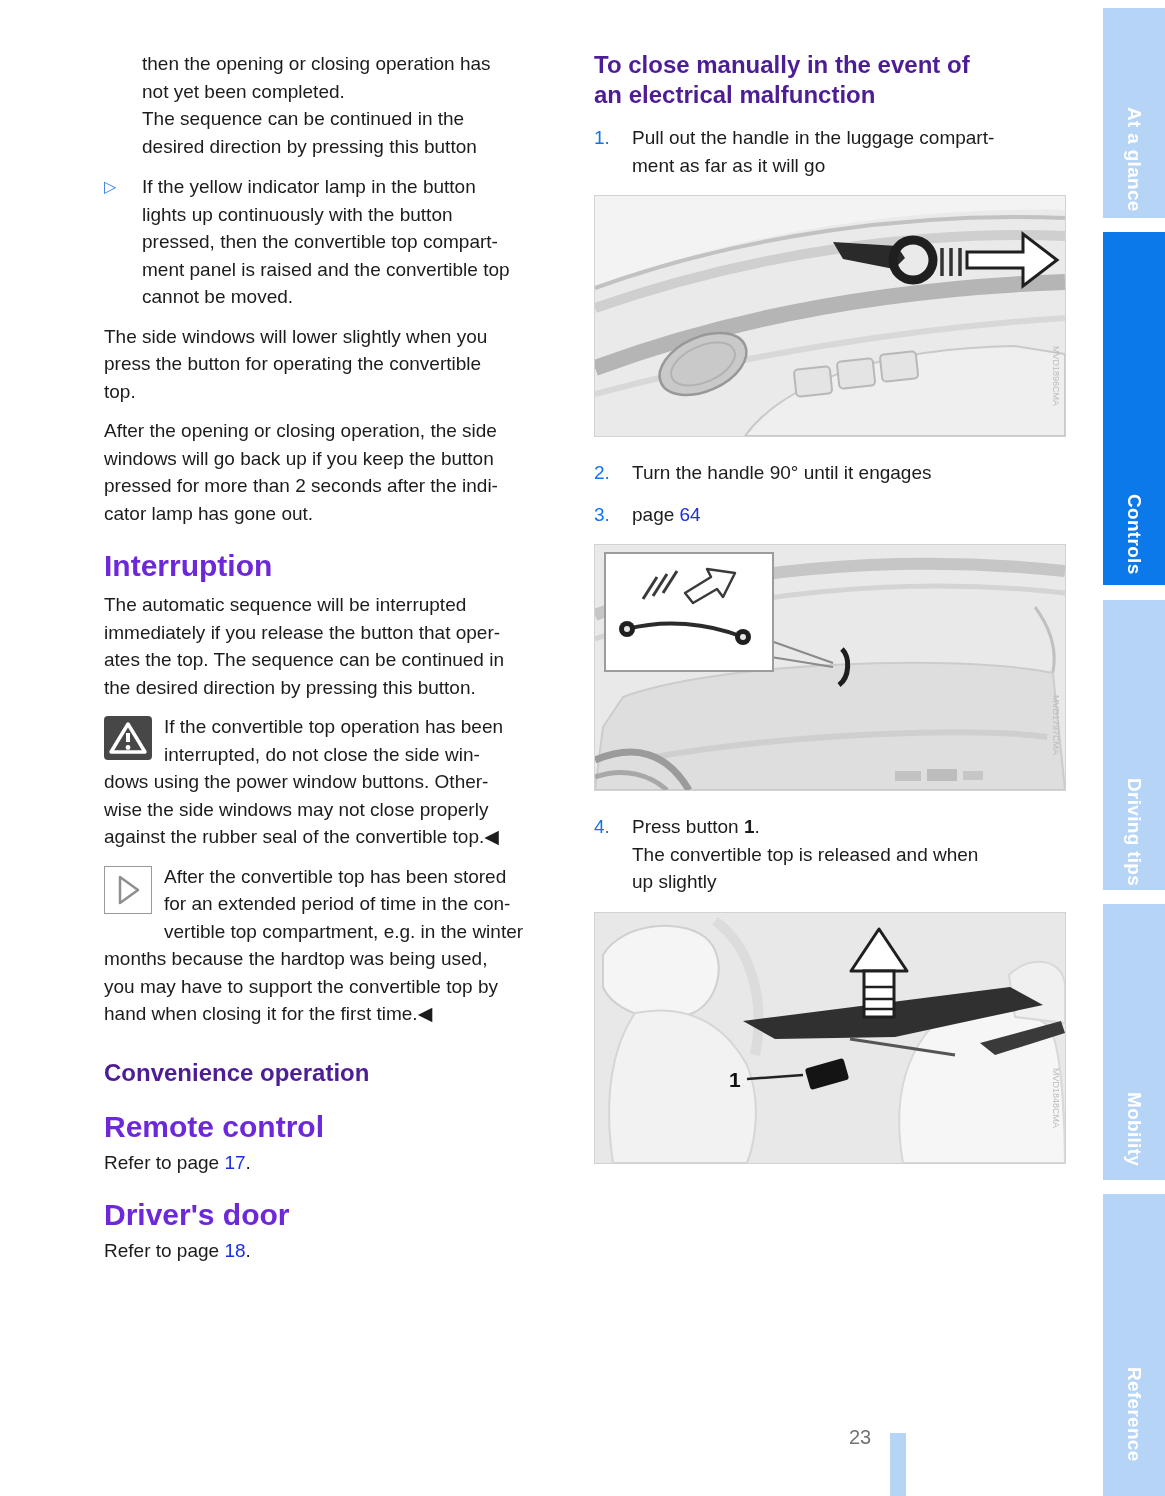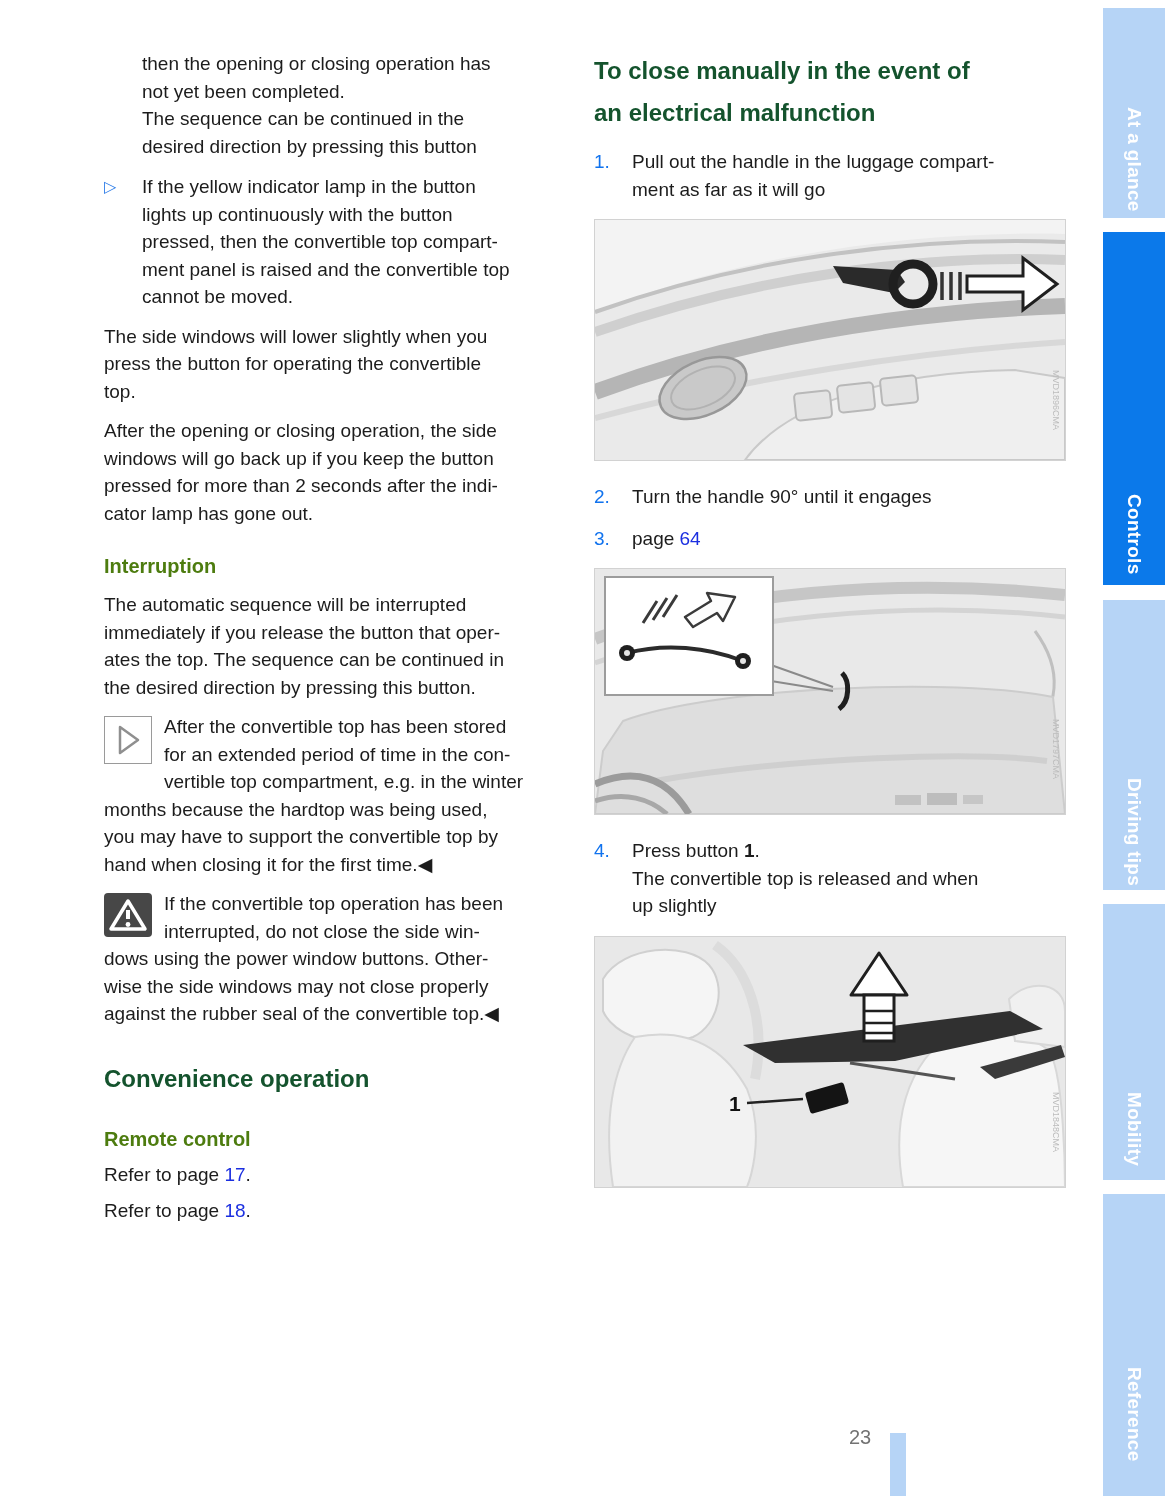--- a/index.html
+++ b/index.html
@@ -7,22 +7,22 @@
     width:1165px;height:1496px;position:relative;background:#ffffff;
     font-family:"Liberation Sans","DejaVu Sans",sans-serif;color:#1c1c1c;
     overflow:hidden;
   }
   .col{position:absolute;top:50px;}
   .col-left{left:104px;width:458px;}
   .col-right{left:594px;width:472px;}
   .body{font-size:19px;line-height:27.5px;margin:0;}
   .lines{white-space:pre-line;}
   .indent{padding-left:38px;}
-  h2{font-size:24px;line-height:42px;font-weight:700;color:#14532d;margin:0;}
-  h3{font-size:20px;line-height:26px;font-weight:700;color:#4d7c0f;margin:0;}
+  h2{font-size:24px;line-height:30px;font-weight:700;color:#4c1d95;margin:0;}
+  h3{font-size:30px;line-height:26px;font-weight:700;color:#6d28d9;margin:0;}
   .mt12{margin-top:12px;}
   .bullet-item{display:flex;margin-top:13px;}
   .bullet{width:38px;flex:0 0 38px;color:#2e7de8;font-size:16px;line-height:27.5px;}
   .h3-interruption{margin:26px 0 12px 0;}
   .icon-block{margin-top:12px;}
   .icon-block::after{content:"";display:block;clear:left;}
   .icon-float{float:left;margin:3px 12px 6px 0;display:block;}
   .warn-box{width:48px;height:44px;background:#474747;border-radius:4px;display:block;}
   .note-box{width:48px;height:48px;background:#ffffff;border:1px solid #9a9a9a;display:block;box-sizing:border-box;}
   .h2-convenience{margin:30px 0 0 0;}
@@ -75,53 +75,54 @@
 pressed for more than 2 seconds after the indi-
 cator lamp has gone out.</p>
 
     <h3 class="h3-interruption">Interruption</h3>
     <p class="body lines">The automatic sequence will be interrupted
 immediately if you release the button that oper-
 ates the top. The sequence can be continued in
 the desired direction by pressing this button.</p>
 
     <div class="icon-block">
-      <span class="icon-float note-box">
-        <svg width="46" height="46" viewBox="0 0 46 46">
-          <path d="M15 10 L33 23 L15 36 Z" fill="#ffffff" stroke="#8f8f8f" stroke-width="2.5" stroke-linejoin="round"></path>
-        </svg>
-      </span>
-      <p class="body lines">After the convertible top has been stored
-for an extended period of time in the con-
-vertible top compartment, e.g. in the winter
-months because the hardtop was being used,
-you may have to support the convertible top by
-hand when closing it for the first time.◀</p>
-    </div>
-
-    <div class="icon-block">
       <span class="icon-float warn-box">
         <svg width="48" height="44" viewBox="0 0 48 44">
           <path d="M24 8 L41 36 L7 36 Z" fill="none" stroke="#ffffff" stroke-width="3.5" stroke-linejoin="round"></path>
           <line x1="24" y1="17" x2="24" y2="26" stroke="#ffffff" stroke-width="4"></line>
           <circle cx="24" cy="31.5" r="2.4" fill="#ffffff"></circle>
         </svg>
       </span>
       <p class="body lines">If the convertible top operation has been
 interrupted, do not close the side win-
 dows using the power window buttons. Other-
 wise the side windows may not close properly
 against the rubber seal of the convertible top.◀</p>
     </div>
 
+    <div class="icon-block">
+      <span class="icon-float note-box">
+        <svg width="46" height="46" viewBox="0 0 46 46">
+          <path d="M15 10 L33 23 L15 36 Z" fill="#ffffff" stroke="#8f8f8f" stroke-width="2.5" stroke-linejoin="round"></path>
+        </svg>
+      </span>
+      <p class="body lines">After the convertible top has been stored
+for an extended period of time in the con-
+vertible top compartment, e.g. in the winter
+months because the hardtop was being used,
+you may have to support the convertible top by
+hand when closing it for the first time.◀</p>
+    </div>
+
     <h2 class="h2-convenience">Convenience operation</h2>
 
     <h3 class="h3-sub">Remote control</h3>
     <p class="body refer"><span>Refer to page </span><span class="page-link">17</span><span>.</span></p>
 
+    <h3 class="h3-sub">Driver's door</h3>
     <p class="body refer"><span>Refer to page </span><span class="page-link">18</span><span>.</span></p>
   </div>
 
   <div class="col col-right">
     <h2 class="lines">To close manually in the event of
 an electrical malfunction</h2>
 
     <div class="step">
       <span class="step-num">1.</span>
       <p class="body lines step-body">Pull out the handle in the luggage compart-

